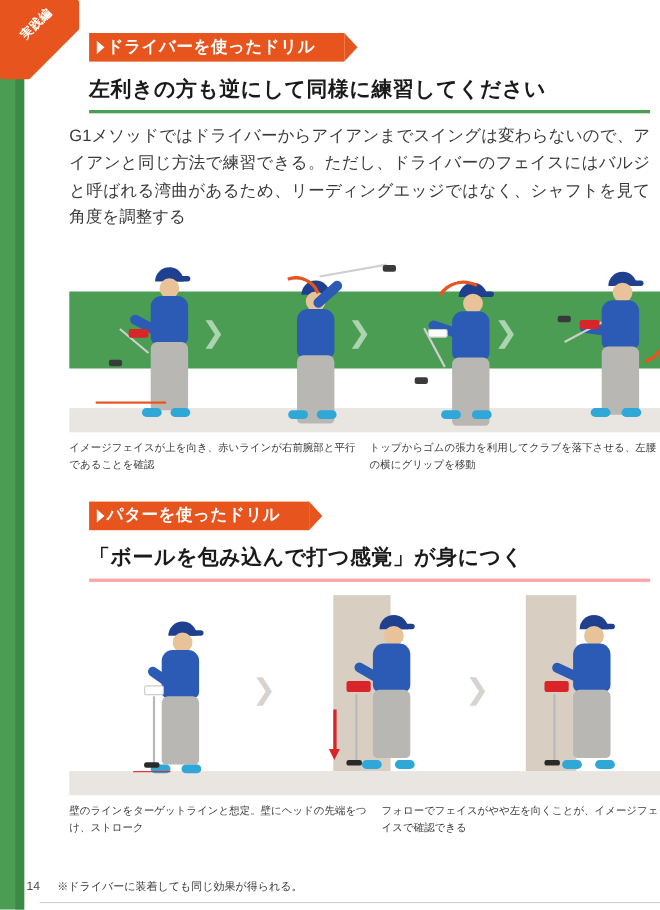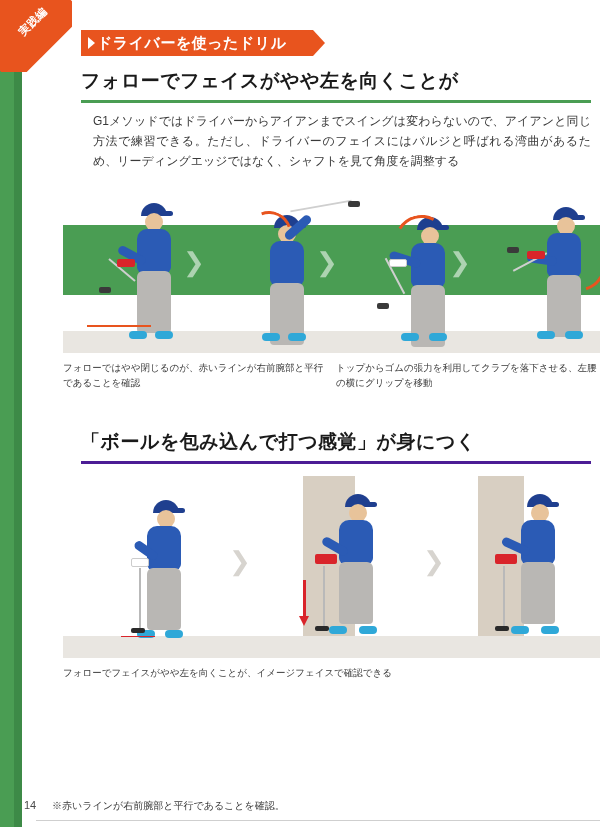--- a/index.html
+++ b/index.html
@@ -106,22 +106,22 @@
     font-size: 19px;
     font-weight: bold;
     color: #1a1a1a;
     letter-spacing: 0.5px;
     padding-bottom: 6px;
     border-bottom: 3px solid #4a9d53;
   }
 
   
   .lead {
-    margin: 9px 34px 0 46px;
-    font-size: 12px;
+    margin: 9px 34px 0 16px;
+    font-size: 15px;
     line-height: 1.65;
     color: #3a3a3a;
     text-align: justify;
   }
 
   
   .strip {
     position: relative;
     margin: 12px 16px 0 16px;
     height: 170px;
@@ -229,21 +229,21 @@
   }
 
   
   .headline-bracket {
     margin: 12px 34px 0 34px;
     font-size: 19px;
     font-weight: bold;
     color: #1a1a1a;
     letter-spacing: 0.5px;
     padding-bottom: 6px;
-    border-bottom: 3px solid #4c1d95;
+    border-bottom: 3px solid #fca5a5;
   }
 
   
   .strip2 {
     position: relative;
     margin: 12px 16px 0 16px;
     height: 182px;
     background: #ffffff;
   }
   .strip2 .wall {
@@ -347,21 +347,21 @@
 </div>
 
 <div class="page">
 
   
   <div style="height:30px"></div>
   <div class="banner">
     <div class="banner-body">ドライバーを使ったドリル</div>
   </div>
 
-  <div class="headline">フォローでフェイスがやや左を向くことが</div>
+  <div class="headline">左利きの方も逆にして同様に練習してください</div>
   <div class="lead">G1メソッドではドライバーからアイアンまでスイングは変わらないので、アイアンと同じ方法で練習できる。ただし、ドライバーのフェイスにはバルジと呼ばれる湾曲があるため、リーディングエッジではなく、シャフトを見て角度を調整する</div>
 
   <div class="strip">
     <div class="strip-bg"></div>
     <div class="ground"></div>
 
     <div class="chev" style="left:120px">❯</div>
     <div class="chev" style="left:253px">❯</div>
     <div class="chev" style="left:386px">❯</div>
 
@@ -415,26 +415,29 @@
       <div class="shoe" style="left:60px;top:132px"></div>
       <div class="arm" style="left:22px;top:56px;width:30px;transform:rotate(8deg)"></div>
       <div class="club" style="left:6px;top:62px;width:38px;transform:rotate(-28deg)"></div>
       <div class="clubhead" style="left:2px;top:48px"></div>
       <div class="redblock" style="left:22px;top:52px;width:18px;height:8px"></div>
       <div class="swing-arrow" style="left:50px;top:42px;width:44px;height:44px;transform:rotate(120deg)"></div>
     </div>
   </div>
 
   <div class="captions">
-    <div class="caption">フォローではやや閉じるのが、赤いラインが右前腕部と平行であることを確認</div>
+    <div class="caption">イメージフェイスが上を向き、赤いラインが右前腕部と平行であることを確認</div>
     <div class="caption">トップからゴムの張力を利用してクラブを落下させる、左腰の横にグリップを移動</div>
   </div>
 
   
   <div style="height:26px"></div>
+  <div class="banner">
+    <div class="banner-body">パターを使ったドリル</div>
+  </div>
 
   <div class="headline-bracket">「ボールを包み込んで打つ感覚」が身につく</div>
 
   <div class="strip2">
     <div class="wall"></div>
     <div class="wall2"></div>
     <div class="floor"></div>
 
     <div class="chev" style="left:166px">❯</div>
     <div class="chev" style="left:360px">❯</div>
@@ -476,23 +479,24 @@
       <div class="shoe" style="left:28px;top:142px"></div>
       <div class="shoe" style="left:58px;top:142px"></div>
       <div class="arm" style="left:18px;top:58px;width:30px;transform:rotate(25deg)"></div>
       <div class="redblock" style="left:12px;top:70px;width:22px;height:10px"></div>
       <div class="putter" style="left:20px;top:82px;height:62px"></div>
       <div class="putterhead" style="left:12px;top:142px"></div>
     </div>
   </div>
 
   <div class="captions">
+    <div class="caption" style="flex:1 1 34%">壁のラインをターゲットラインと想定。壁にヘッドの先端をつけ、ストローク</div>
     <div class="caption" style="flex:1 1 30%">フォローでフェイスがやや左を向くことが、イメージフェイスで確認できる</div>
   </div>
 
   
   <div class="footer">
     <div class="page-num">14</div>
-    <div class="footnote">※赤いラインが右前腕部と平行であることを確認。</div>
+    <div class="footnote">※ドライバーに装着しても同じ効果が得られる。</div>
   </div>
   <div class="footer-rule"></div>
 
 </div>
 
 </body></html>

